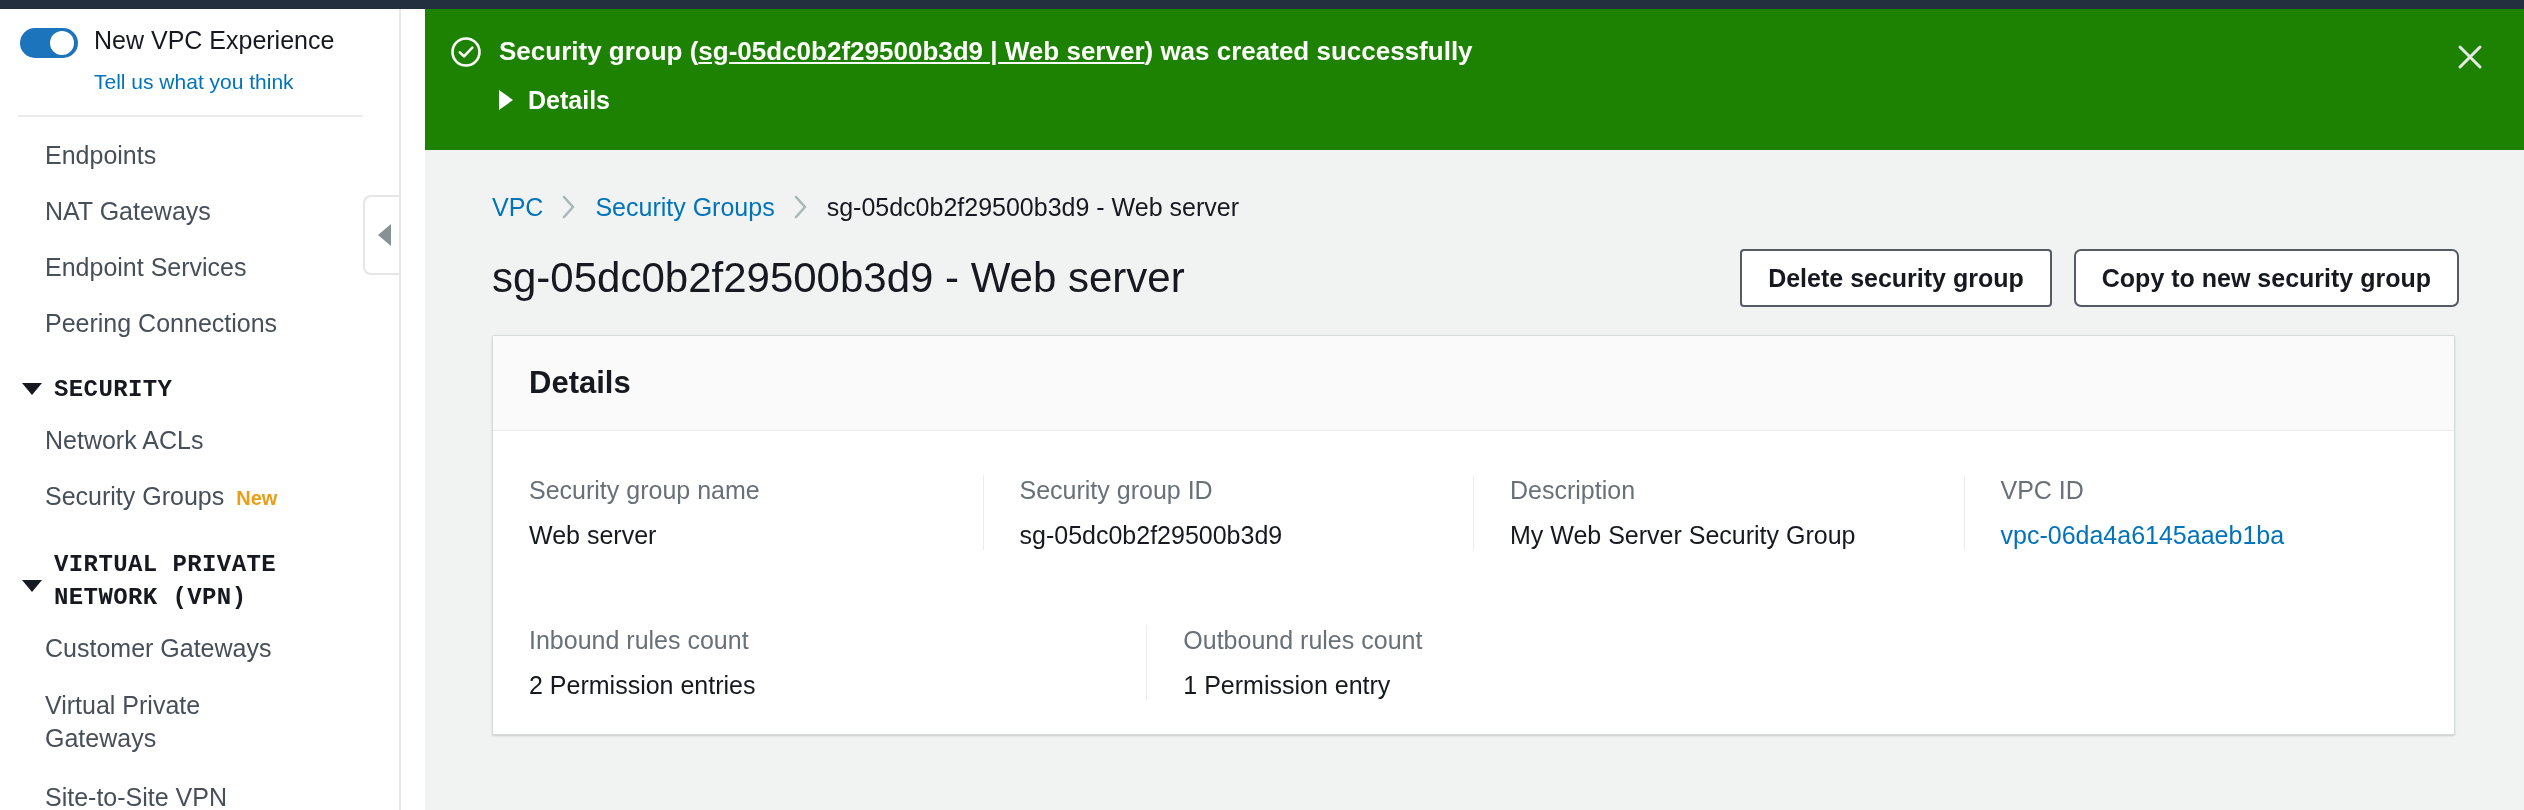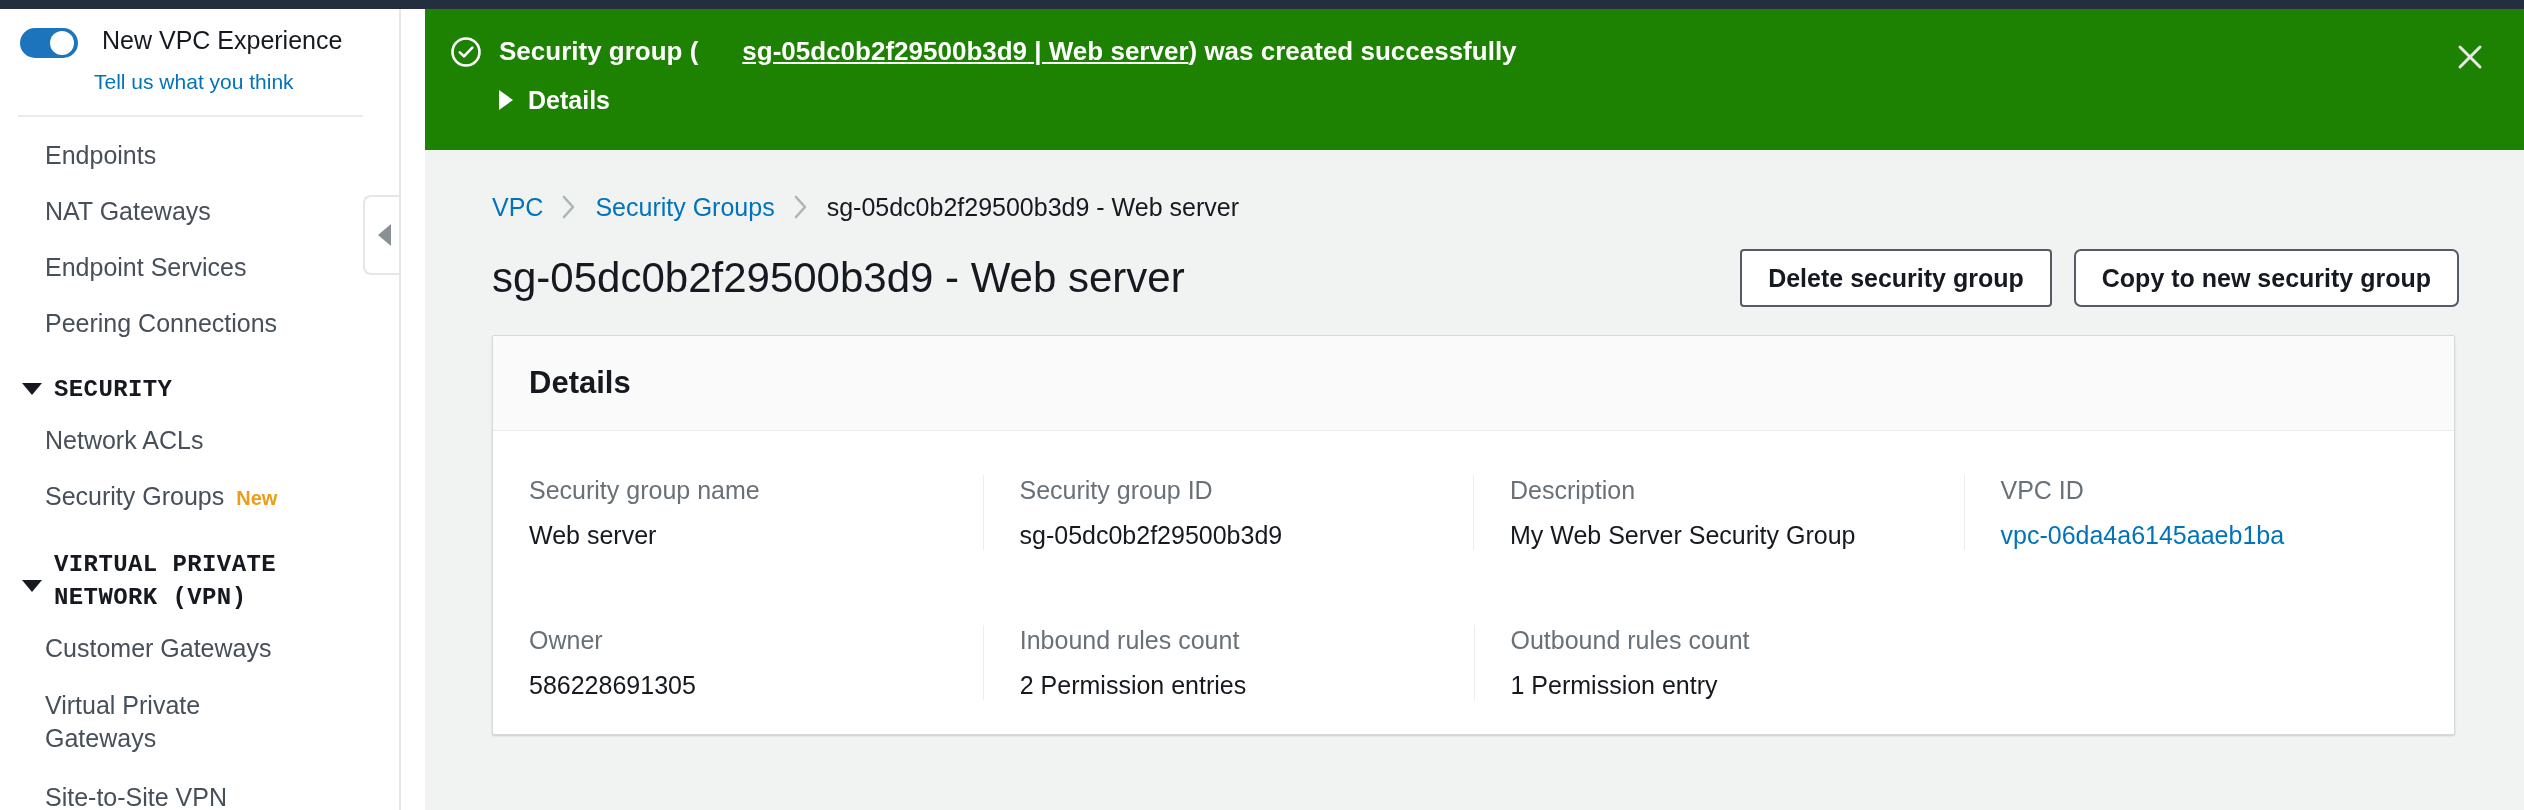--- a/index.html
+++ b/index.html
@@ -63,21 +63,20 @@
     background: #ffffff;
   }
 
   .sb-toggle-texts { margin-left: 16px; }
 
   .sb-toggle-title {
     font-size: 25px;
     color: #16191f;
     line-height: 30px;
     white-space: nowrap;
-    margin-left: 8px;
   }
   .sb-toggle-link {
     font-size: 21px;
     color: #0073bb;
     line-height: 30px;
     margin-top: 12px;
     white-space: nowrap;
   }
 
   .sb-divider {
@@ -189,21 +188,20 @@
   .flash-text {
     margin-left: 17px;
     font-size: 26px;
     font-weight: bold;
     line-height: 34px;
     white-space: nowrap;
   }
   .flash-text .lnk {
     text-decoration: underline;
     color: #ffffff;
-    margin-left: 44px;
   }
 
   .flash-details {
     display: flex;
     align-items: center;
     margin: 17px 0 0 49px;
   }
   .flash-details .tri {
     width: 0; height: 0;
     border-top: 10px solid transparent;
@@ -453,24 +451,20 @@
               <div class="field-value">My Web Server Security Group</div>
             </div>
             <div class="field">
               <div class="field-label">VPC ID</div>
               <div class="field-value link">vpc-06da4a6145aaeb1ba</div>
             </div>
           </div>
           <div class="row-gap"></div>
           <div class="field-row">
             <div class="field">
-              <div class="field-label">Owner</div>
-              <div class="field-value">586228691305</div>
-            </div>
-            <div class="field">
               <div class="field-label">Inbound rules count</div>
               <div class="field-value">2 Permission entries</div>
             </div>
             <div class="field">
               <div class="field-label">Outbound rules count</div>
               <div class="field-value">1 Permission entry</div>
             </div>
             <div class="field empty">
               <div class="field-label"></div>
               <div class="field-value"></div>

